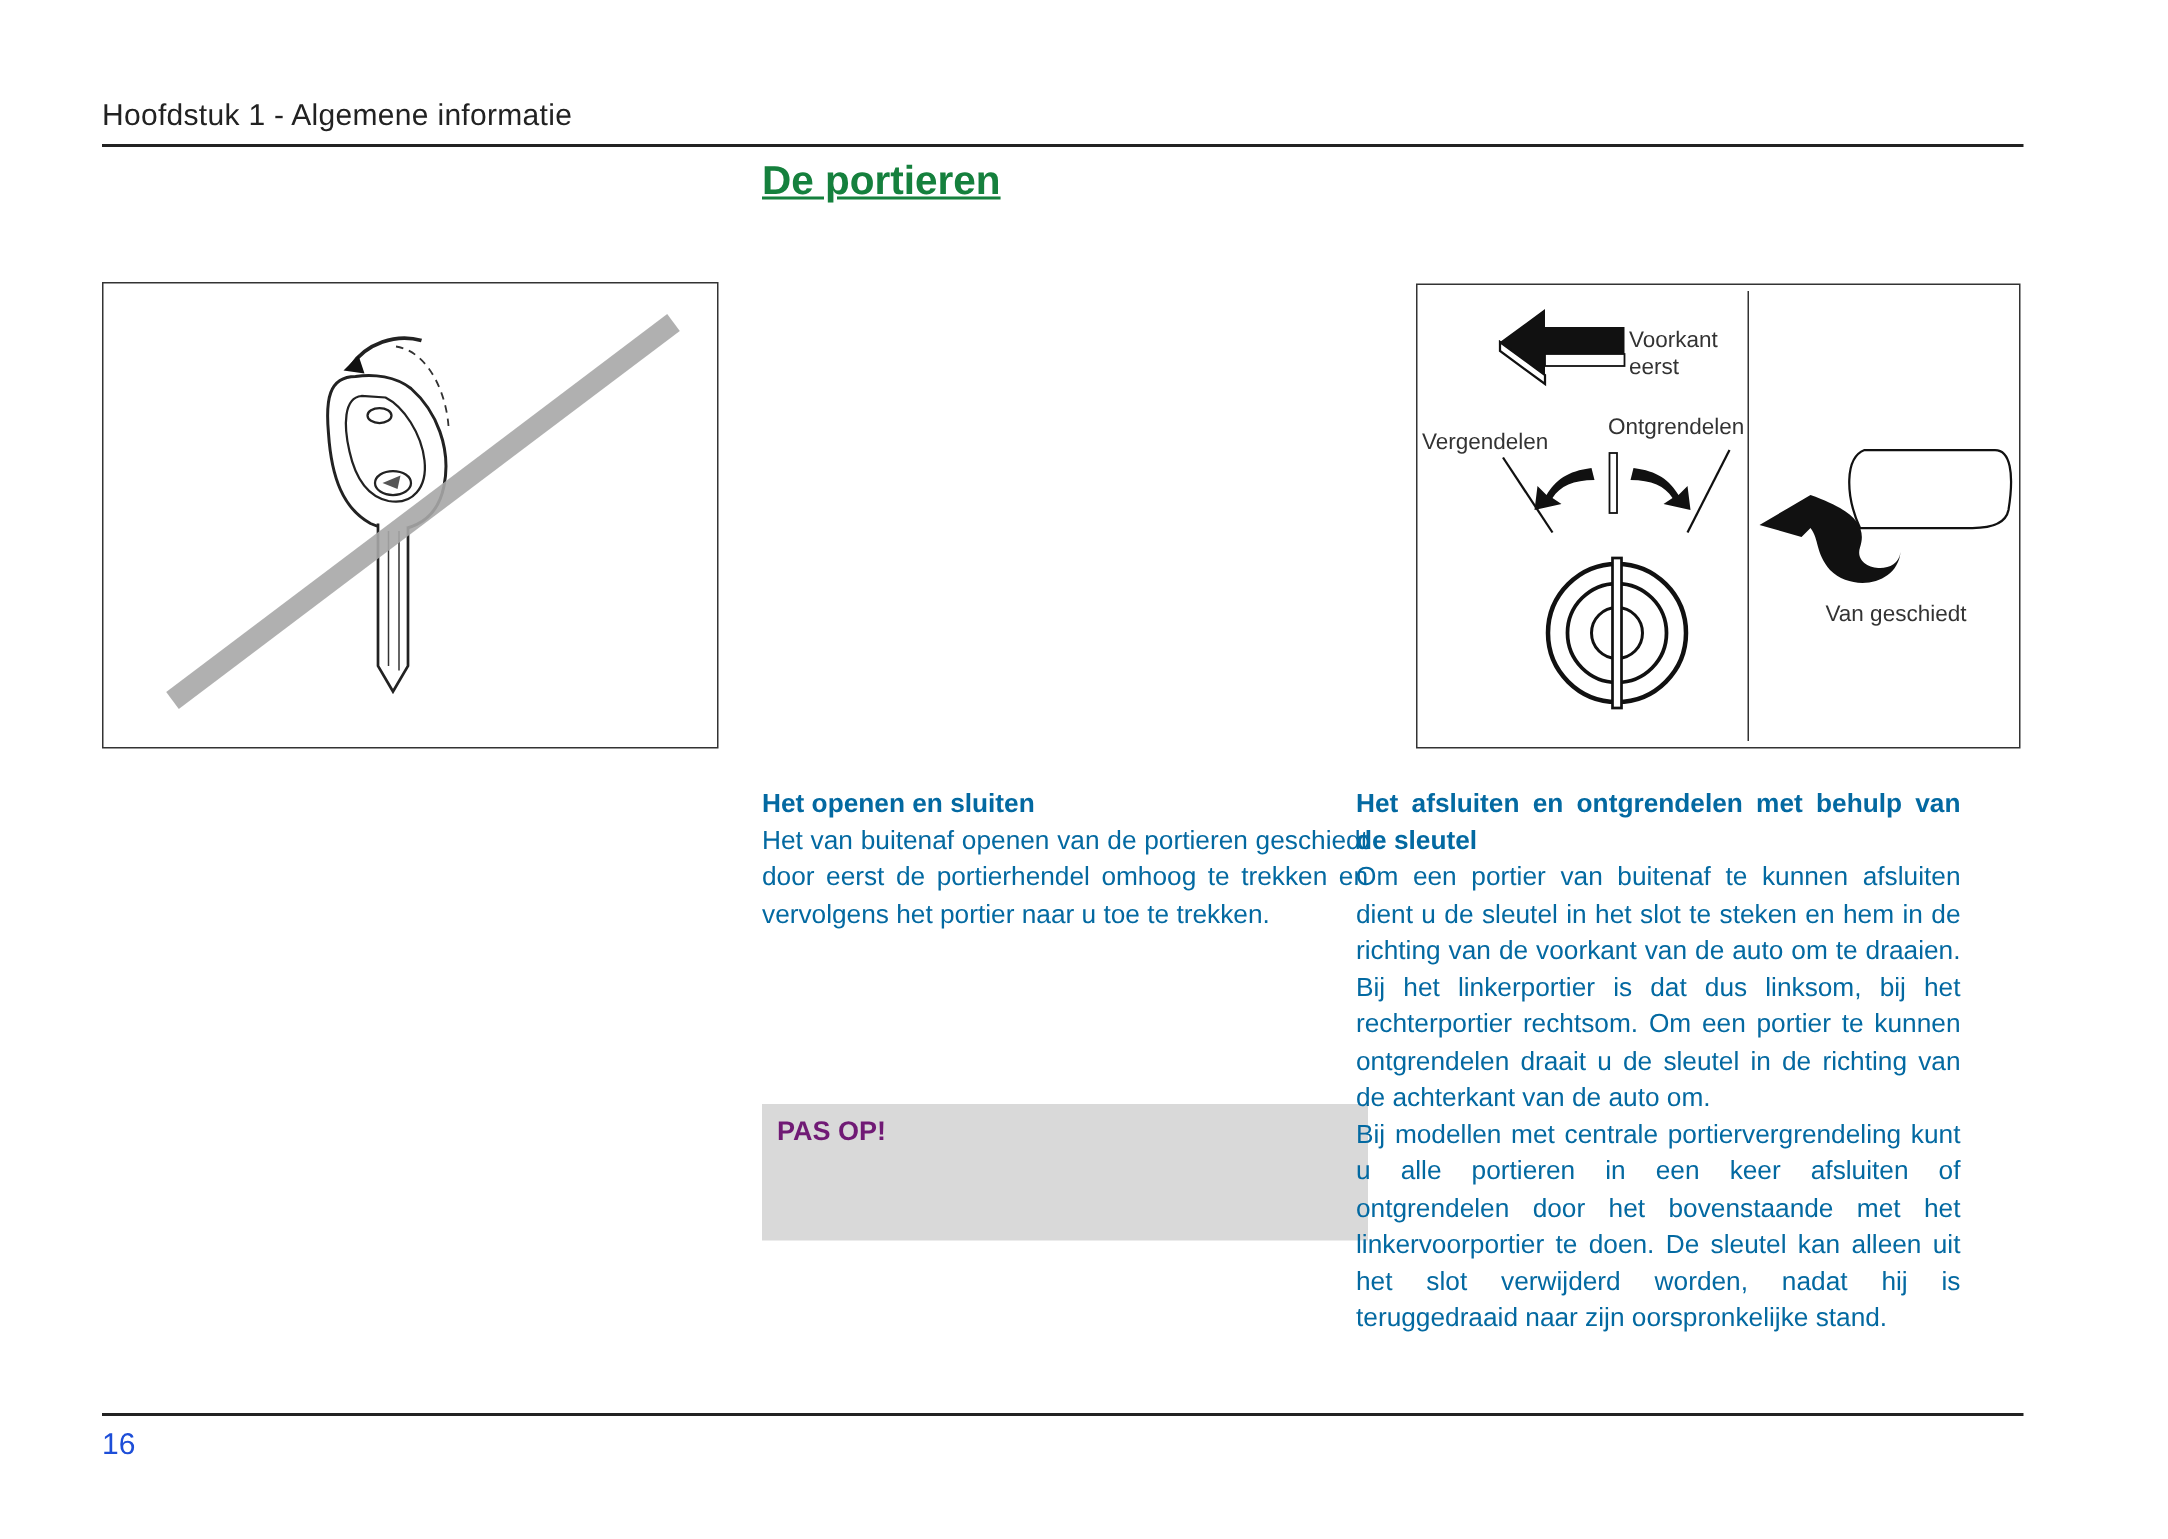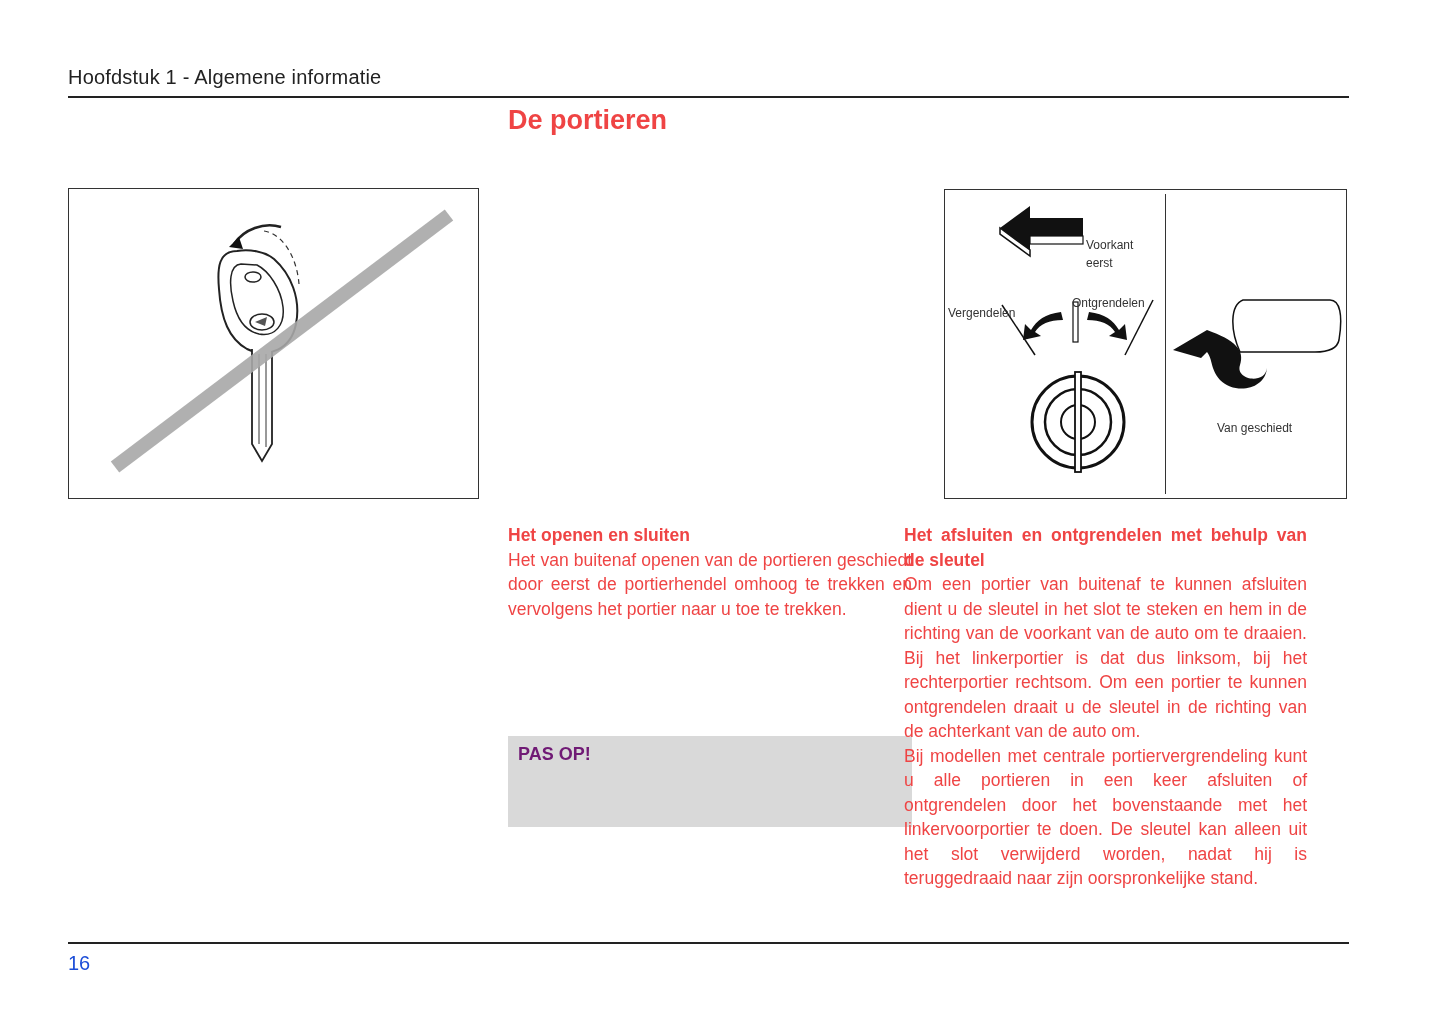--- a/index.html
+++ b/index.html
@@ -1,27 +1,27 @@
 <!DOCTYPE html>
 <html><head>
 <meta charset="utf-8">
 <style>
   html, body { margin: 0; padding: 0; background: #ffffff; }
   body { width: 1445px; height: 1026px; position: relative; overflow: hidden;
          font-family: "Liberation Sans", sans-serif; color: #1a1a1a; }
   .abs { position: absolute; }
   .chapter { left: 68px; top: 66px; font-size: 20px; color: #222; letter-spacing: 0.2px; }
   .rule-top { left: 68px; top: 96px; width: 1281px; height: 2px; background: #222; }
-  .page-title { left: 508px; top: 105px; font-size: 27px; font-weight: bold; color: #ef4444; }
+  .page-title { left: 508px; top: 105px; font-size: 27px; font-weight: bold; color: #15803d; text-decoration: underline; }
   .figure { border: 1px solid #333; background: #fff; box-sizing: border-box; }
   .fig-key { left: 68px; top: 188px; width: 411px; height: 311px; }
   .fig-lock { left: 944px; top: 189px; width: 403px; height: 310px; }
   .fig-divider { left: 220px; top: 4px; width: 1px; height: 300px; background: #333; }
-  .fig-label { font-size: 12px; color: #333; position: absolute; white-space: nowrap; margin-top: 20px; }
-  .section { font-size: 17.5px; line-height: 24.5px; color: #ef4444; }
+  .fig-label { font-size: 15px; color: #333; position: absolute; white-space: nowrap; }
+  .section { font-size: 17.5px; line-height: 24.5px; color: #0369a1; }
   .col-mid { left: 508px; top: 523px; width: 404px; }
   .col-right { left: 904px; top: 523px; width: 403px; }
   .heading { font-weight: bold; }
   .para { text-align: justify; }
   .warning { left: 508px; top: 736px; width: 404px; height: 91px; background: #d9d9d9;
              box-sizing: border-box; padding: 6px 10px; font-weight: bold; font-size: 18px;
              line-height: 25px; color: #701a75; }
   .rule-bottom { left: 68px; top: 942px; width: 1281px; height: 2px; background: #222; }
   .page-num { left: 68px; top: 952px; font-size: 20px; color: #1d4ed8; }
 </style>

